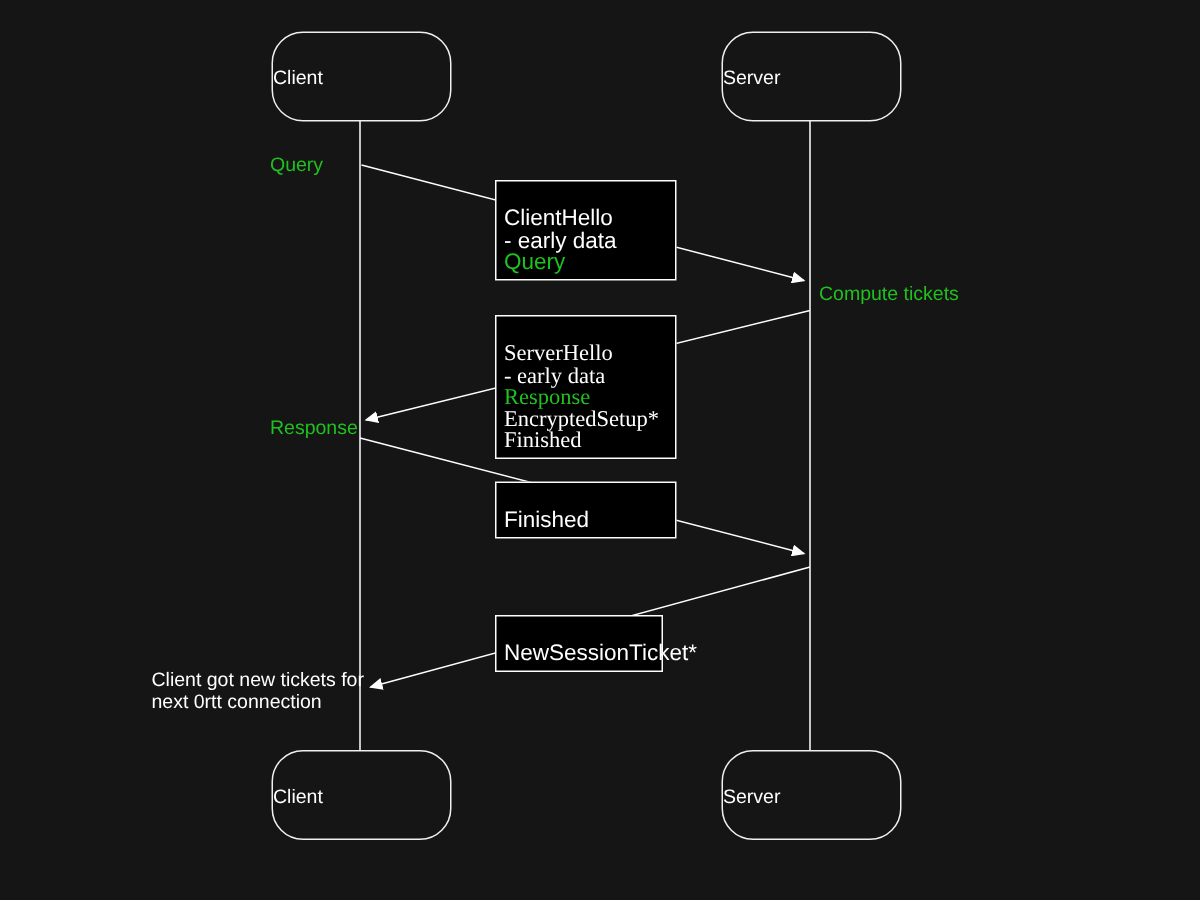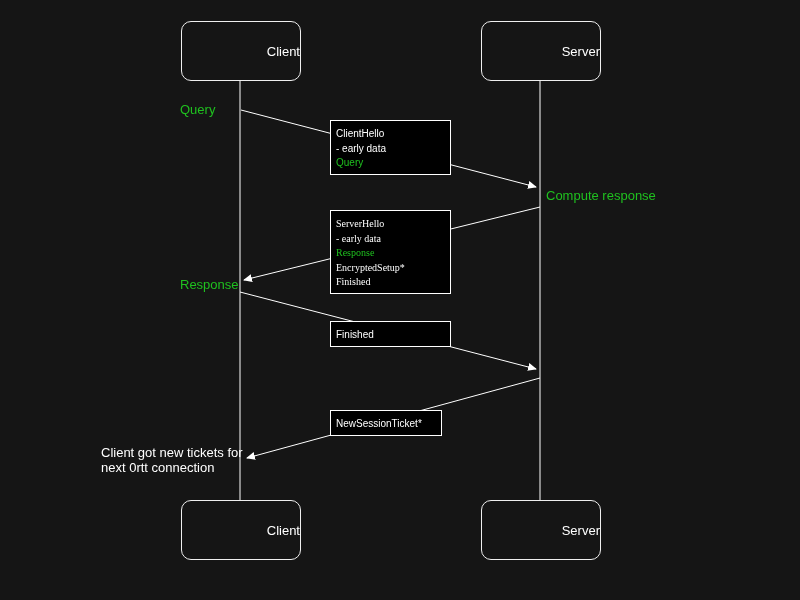--- a/index.html
+++ b/index.html
@@ -8,33 +8,33 @@
     width:800px;height:600px;
     background:var(--bg,#151515);
     font-family:"Liberation Sans", sans-serif;
     overflow:hidden;
   }
   .stage svg{position:absolute;left:0;top:0;}
   .actor-box{
     position:absolute;
     width:118px;height:58px;
     border:1px solid #efefef;
-    border-radius:10px;
+    border-radius:21px;
     background:var(--bg,#151515);
-    display:flex;align-items:center;justify-content:flex-end;
+    display:flex;align-items:center;justify-content:flex-start;
     color:#ffffff;font-size:13px;
   }
   .msg-box{
     position:absolute;
     box-sizing:border-box;
     width:121px;
     background:var(--boxfill,#000000);
     border:1.5px solid #ffffff;
-    padding:6px 5px 3px 5px;
-    color:#ffffff;font-size:10px;line-height:14.5px;
+    padding:18px 5px 3px 5px;
+    color:#ffffff;font-size:15px;line-height:14.5px;
     white-space:nowrap;
   }
   .msg-line{color:#ffffff;}
   .msg-line.green{color:var(--green,#1fc11f);}
   .label{
     position:absolute;
     font-size:13px;line-height:15px;
     color:#ffffff;white-space:nowrap;
   }
   .label.green{color:var(--green,#1fc11f);}
@@ -65,21 +65,21 @@
       <span>Server</span>
     </div>
   <div class="actor-box" style="left:181px;top:500px;">
       <span>Client</span>
     </div>
   <div class="actor-box" style="left:481px;top:500px;">
       <span>Server</span>
     </div>
 
   <div class="label green" style="left:180px;top:102px;">Query</div>
-  <div class="label green" style="left:546px;top:188px;">Compute response</div>
+  <div class="label green" style="left:546px;top:188px;">Compute tickets</div>
   <div class="label green" style="left:180px;top:277px;">Response</div>
 
   <div class="msg-box" style="left:330px;top:120px;">
     <div class="msg-line">ClientHello</div>
     <div class="msg-line">- early data</div>
     <div class="msg-line green">Query</div>
   </div>
 
   <div class="msg-box" style="left:330px;top:210px;font-family:Liberation Serif, serif;">
     <div class="msg-line">ServerHello</div>

